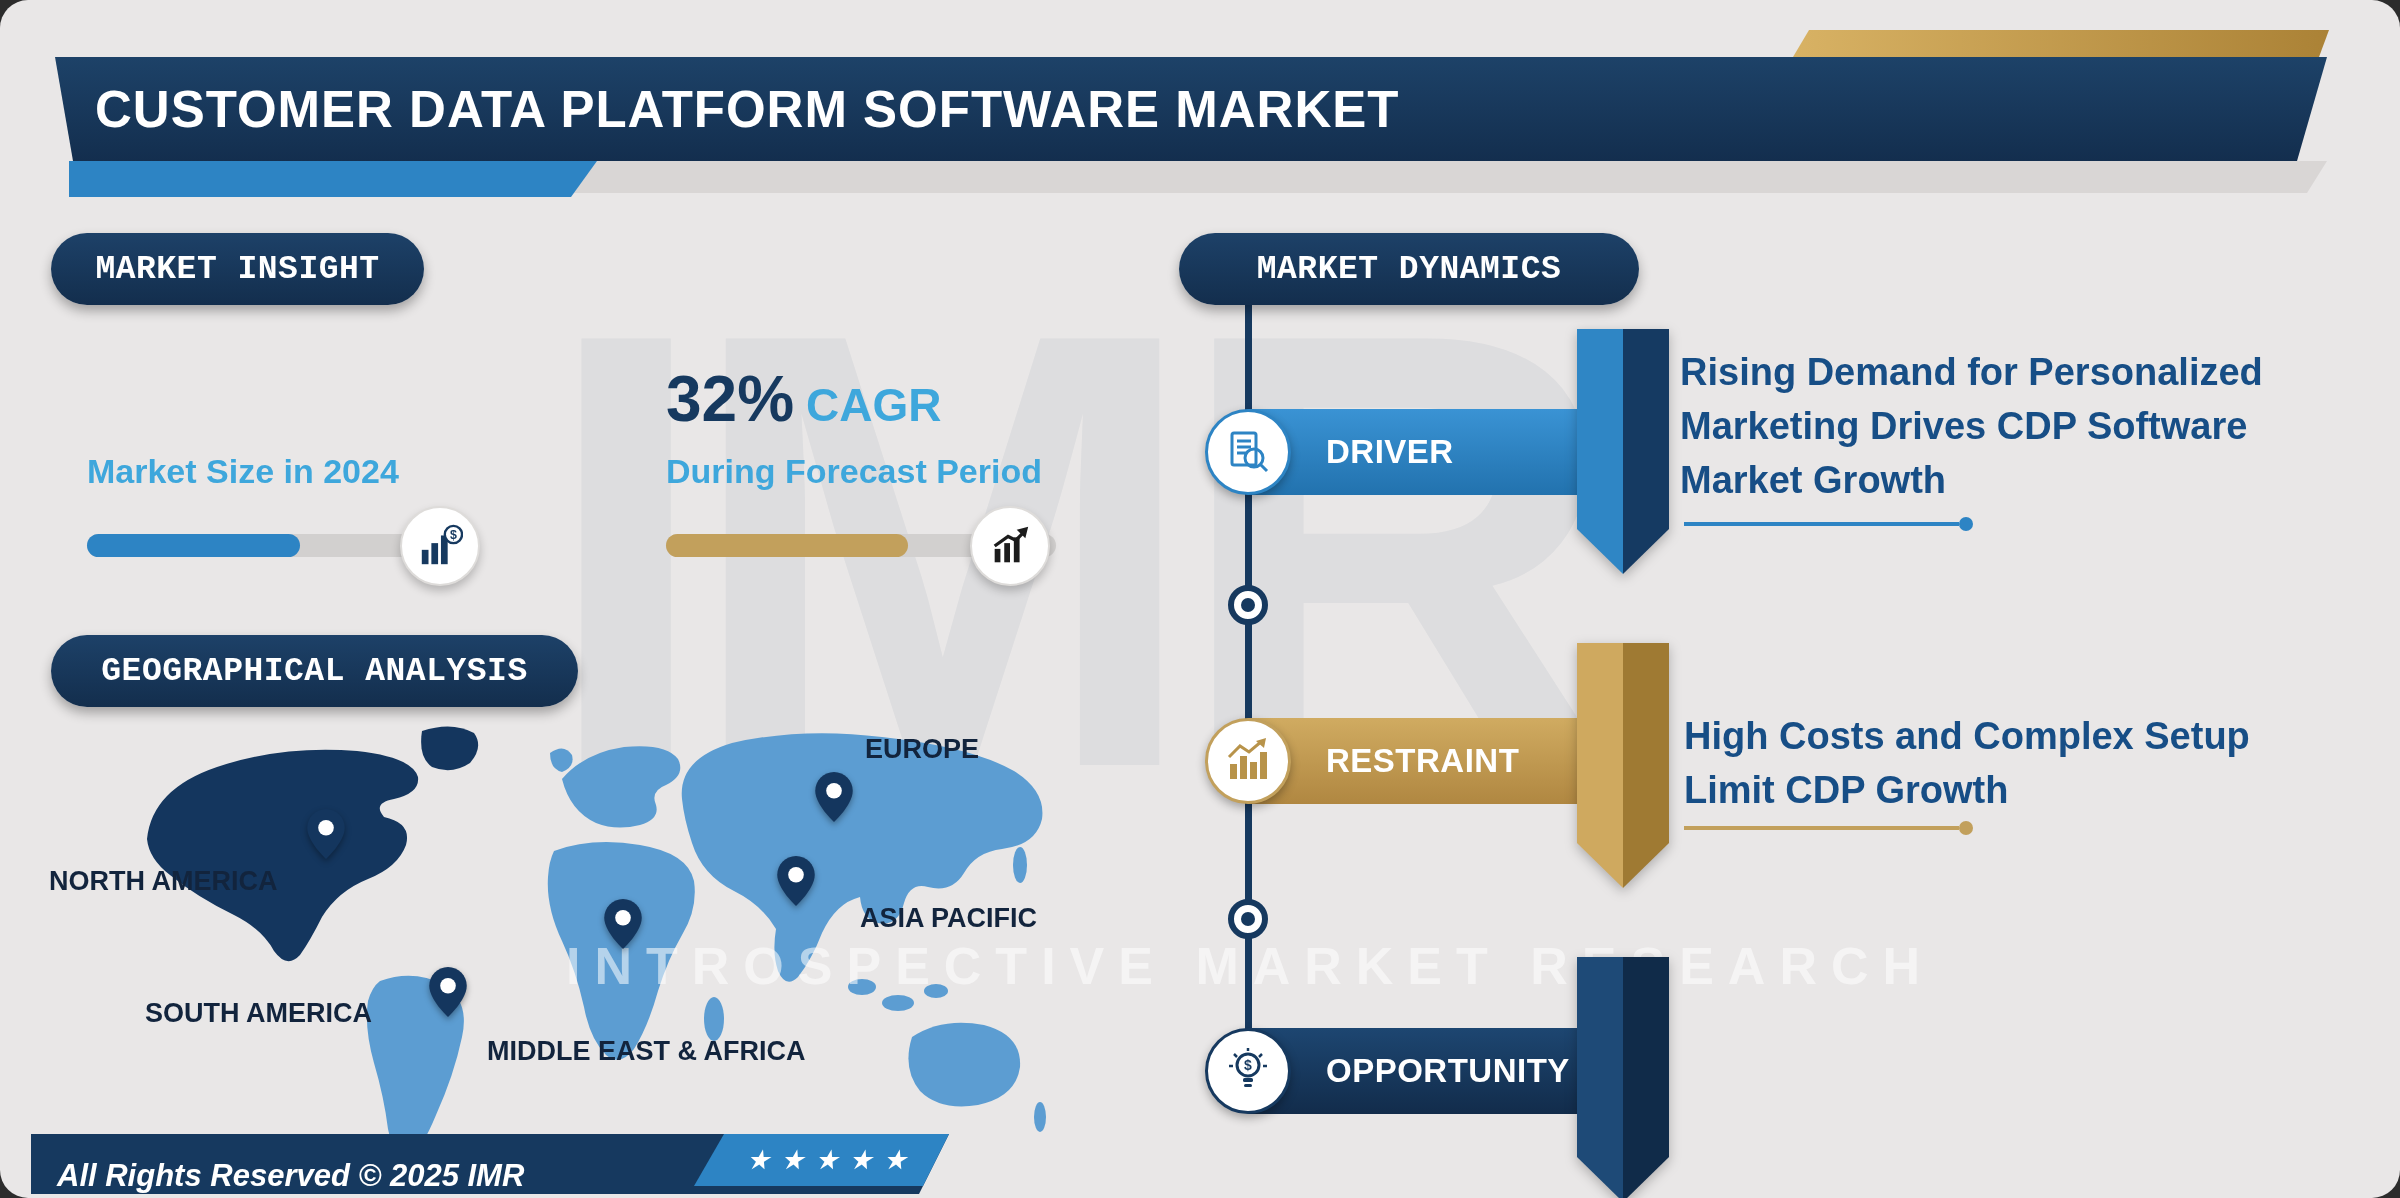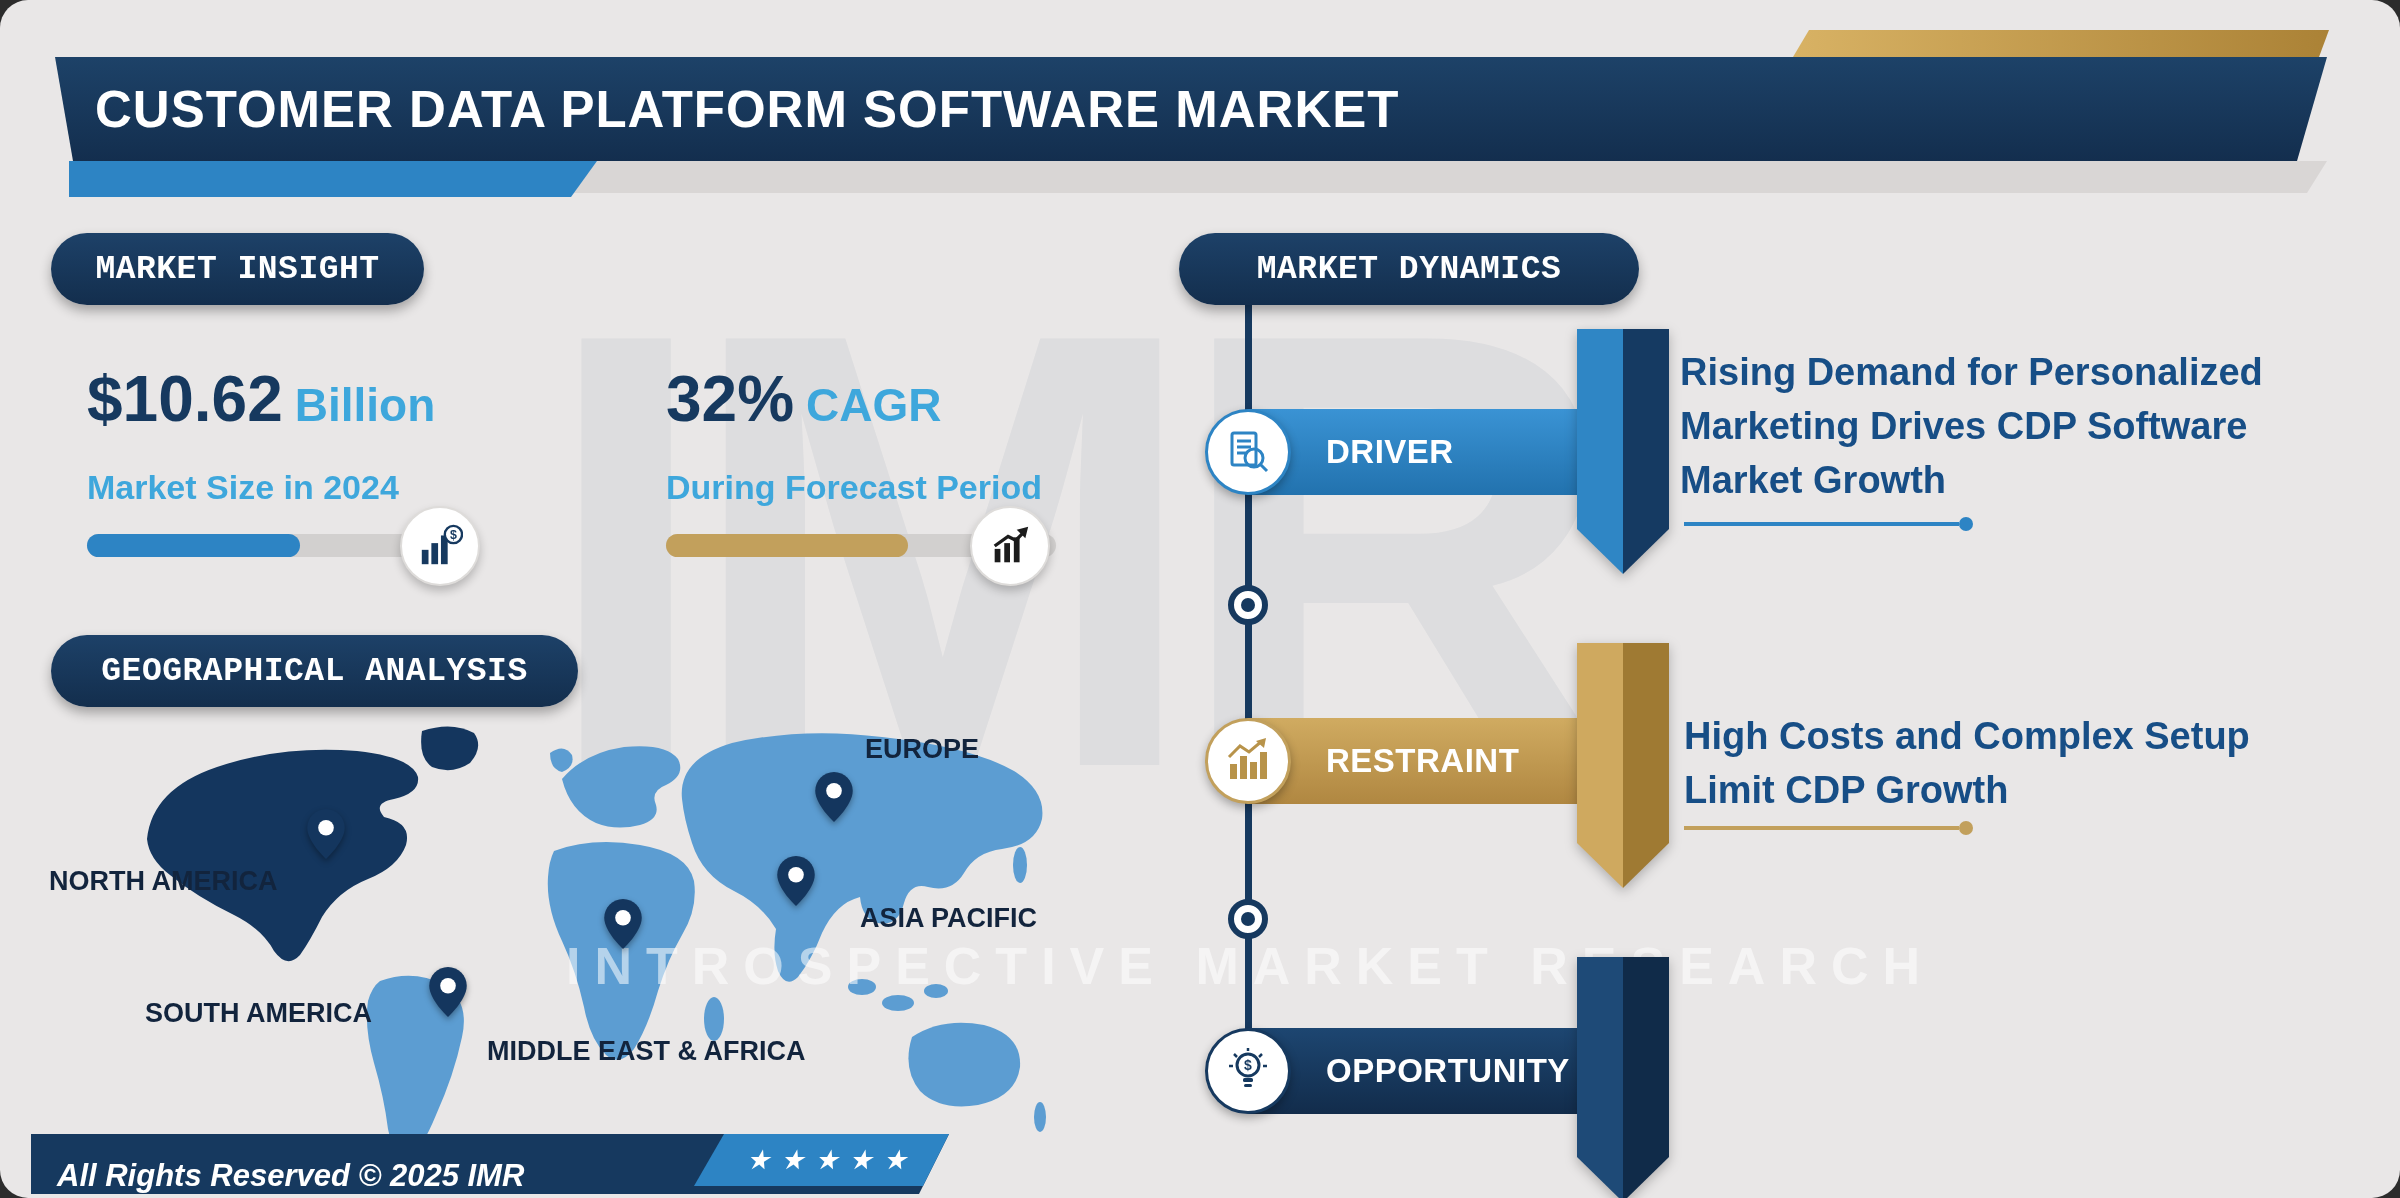--- a/index.html
+++ b/index.html
@@ -43,21 +43,21 @@
     box-shadow:0 6px 12px rgba(0,0,0,0.3);font-family:Liberation Mono, monospace;}
   #pill-insight{left:51px;top:233px;width:373px;}
   #pill-geo{left:51px;top:635px;width:527px;}
   #pill-dynamics{left:1179px;top:233px;width:460px;}
 
   
   .stat-line{position:absolute;z-index:6;font-weight:bold;font-size:64px;color:var(--navy);white-space:nowrap;}
   .stat-line .unit{font-size:46px;color:var(--lightblue);margin-left:12px;}
   #stat1-line{left:87px;top:362px;}
   #stat2-line{left:666px;top:362px;}
-  .stat-caption{position:absolute;z-index:6;font-weight:bold;font-size:34px;color:var(--lightblue);white-space:nowrap;margin-top:16px;}
+  .stat-caption{position:absolute;z-index:6;font-weight:bold;font-size:34px;color:var(--lightblue);white-space:nowrap;}
   #stat1-caption{left:87px;top:452px;}
   #stat2-caption{left:666px;top:452px;}
   .track{position:absolute;height:23px;background:#d2d0cf;border-radius:12px;z-index:6;}
   #track1{left:87px;top:534px;width:388px;}
   #track2{left:666px;top:534px;width:390px;}
   .fill{height:100%;border-radius:12px;}
   .fill-blue{background:var(--blue);}
   .fill-gold{background:var(--gold);}
   .icon-circle{position:absolute;width:80px;height:80px;border-radius:50%;background:#fff;z-index:7;
     border:2px solid #dedcda;box-shadow:0 5px 10px rgba(0,0,0,0.22);
@@ -129,23 +129,20 @@
 
   <div class="gold-bar"></div>
   <div class="header">
     <h1 class="header-title">CUSTOMER DATA PLATFORM SOFTWARE MARKET</h1>
   </div>
   <div class="header-shadow"></div>
   <div class="blue-bar"></div>
 
   <div class="pill" id="pill-insight">MARKET INSIGHT</div>
 
-  <div class="stat-line" id="stat1-line">
-    <span>$10.62</span><span class="unit">Billion</span>
-  </div>
   <div class="stat-caption" id="stat1-caption">Market Size in 2024</div>
   <div class="track" id="track1">
     <div class="fill fill-blue" style="width: 55%;"></div>
   </div>
   <div class="icon-circle" id="icon-money">
     <svg width="46" height="46" viewBox="0 0 48 48">
       <g fill="#16395f">
         <rect x="5" y="28" width="7" height="15"></rect>
         <rect x="15" y="21" width="7" height="22"></rect>
         <rect x="25" y="13" width="7" height="30"></rect>

